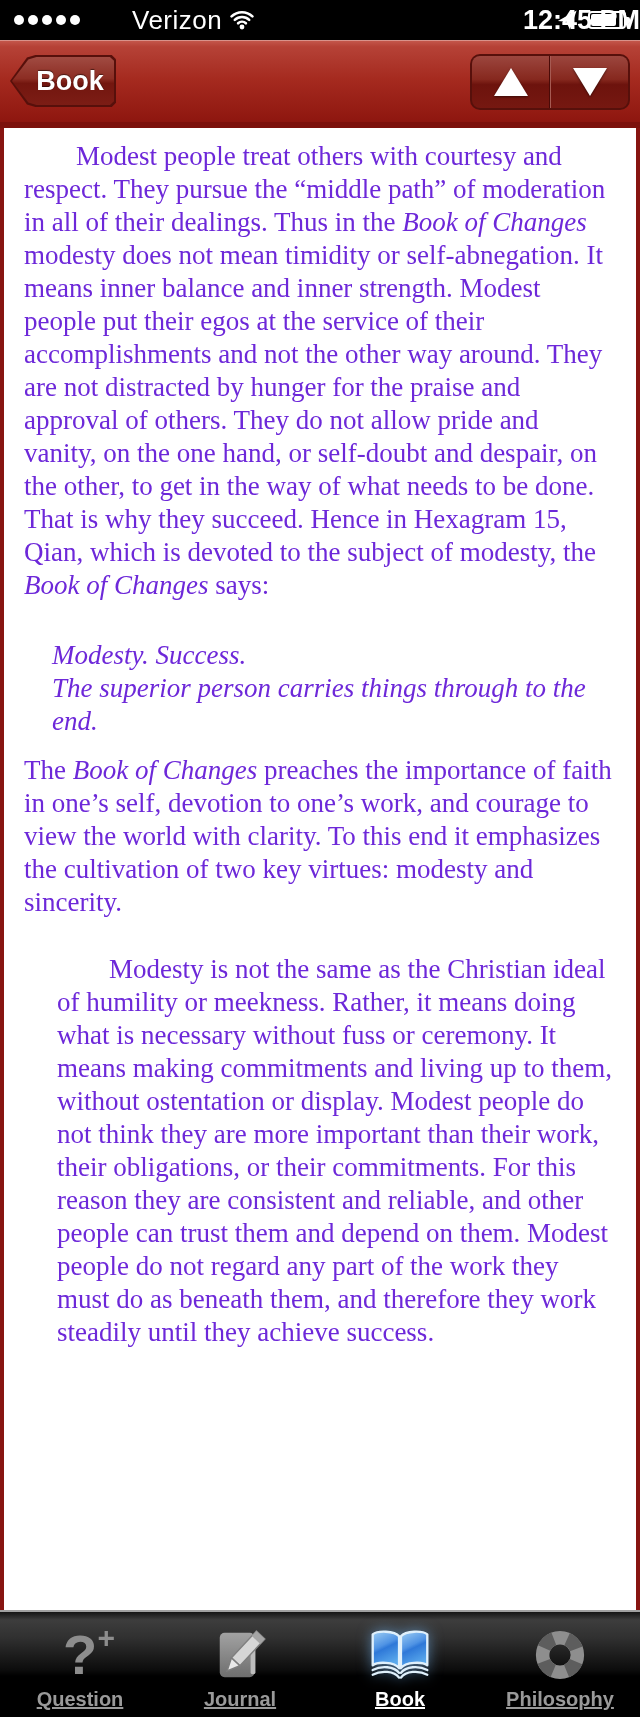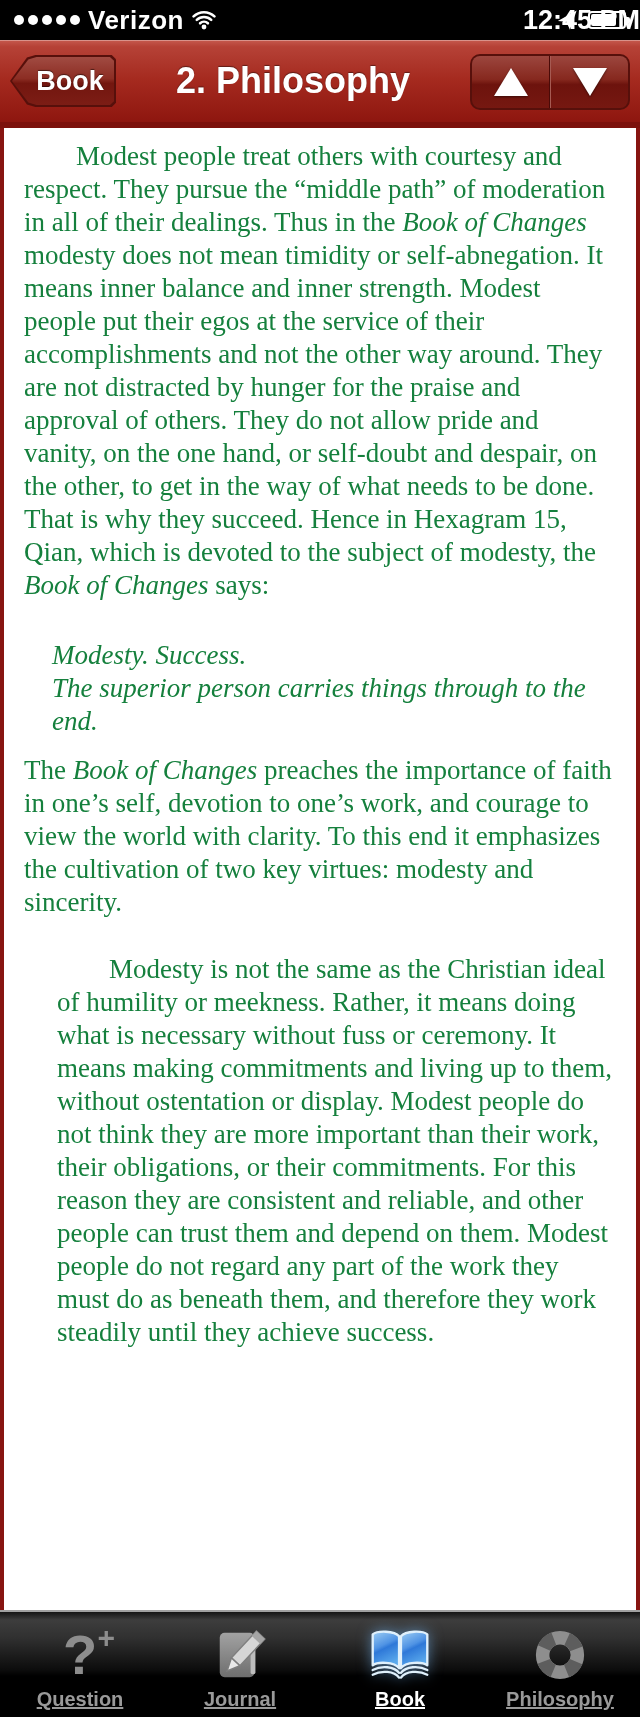--- a/index.html
+++ b/index.html
@@ -6,21 +6,21 @@
   html,body { width:640px; height:1717px; overflow:hidden; background:#000; }
   body { font-family:"Liberation Sans", sans-serif; position:relative; }
   .screen { width:640px; height:1717px; display:flex; flex-direction:column; }
 
   
   .status-bar { height:40px; background:#000; color:#fff; position:relative;
     display:flex; align-items:center; padding:0 14px; flex:0 0 auto; }
   .sb-left { display:flex; align-items:center; gap:8px; }
   .sig-dots { display:flex; gap:4px; align-items:center; }
   .sig-dots .dot { width:10px; height:10px; border-radius:50%; background:#fff; }
-  .sb-carrier { font-size:26px; font-weight:700; letter-spacing:.5px; }
+  .sb-carrier { font-size:26px; font-weight:400; letter-spacing:.5px;margin-left:44px; }
   .sb-time { position:absolute; left:0; right:0; text-align:right; font-size:27px; font-weight:bold; }
   .sb-right { margin-left:auto; display:flex; align-items:center; gap:10px; z-index:2; }
   .battery { width:38px; height:18px; border:2px solid #fff; border-radius:4px; position:relative; }
   .battery .fill { position:absolute; left:1px; top:1px; bottom:1px; width:74%; background:#fff; border-radius:2px; }
   .battery::after { content:''; position:absolute; right:-6px; top:4px; width:4px; height:7px; background:#fff; border-radius:0 2px 2px 0; }
 
   
   .nav-bar { height:88px; flex:0 0 auto; position:relative;
     background:linear-gradient(180deg,#c65a4e 0%,#b64237 8%,#a52a1f 48%,#8e160f 100%);
     box-shadow:inset 0 1px 0 rgba(255,255,255,.35);
@@ -46,21 +46,21 @@
   .pager-btn.down { border-radius:0 8px 8px 0; border-left:1px solid #a65a52; }
   .tri-up { width:0; height:0; border-left:17px solid transparent; border-right:17px solid transparent;
     border-bottom:28px solid #fff; filter:drop-shadow(0 1px 1px rgba(0,0,0,.5)); }
   .tri-down { width:0; height:0; border-left:17px solid transparent; border-right:17px solid transparent;
     border-top:28px solid #fff; filter:drop-shadow(0 1px 1px rgba(0,0,0,.5)); }
 
   
   .content { flex:1 1 auto; background:#fff; overflow:hidden;
     border-left:4px solid #871511; border-right:4px solid #871511;
     padding:12px 20px 0 20px;
-    font-family:"Liberation Serif", serif; font-size:27px; line-height:33px; color:#15803d; }
+    font-family:"Liberation Serif", serif; font-size:27px; line-height:33px; color:#6d28d9; }
   .para { margin:0; }
   .para.indented { text-indent:52px; }
   .para.quote { font-style:italic; margin:37px 0 16px 28px; }
   .para.spaced { margin-top:34px;margin-left:33px; }
 
   
   .tab-bar { height:107px; flex:0 0 auto; display:flex;
     border-top:2px solid #a0a0a0;
     background:linear-gradient(180deg,#141414 0px,#3d3d3d 8px,#303030 26px,#0c0c0c 58px,#000 64px); }
   .tab { flex:1; display:flex; flex-direction:column; align-items:center; justify-content:flex-end;
@@ -105,21 +105,20 @@
         </span>
     </div>
   </div>
 
   <div class="nav-bar">
     <button class="back-btn">
       <span class="back-shape"></span>
       <span class="back-inner"></span>
       <span class="back-label">Book</span>
     </button>
-    <div class="nav-title">2. Philosophy</div>
     <div class="pager">
       <button class="pager-btn up">
         <span class="tri-up"></span>
       </button>
       <button class="pager-btn down">
         <span class="tri-down"></span>
       </button>
     </div>
   </div>
 

